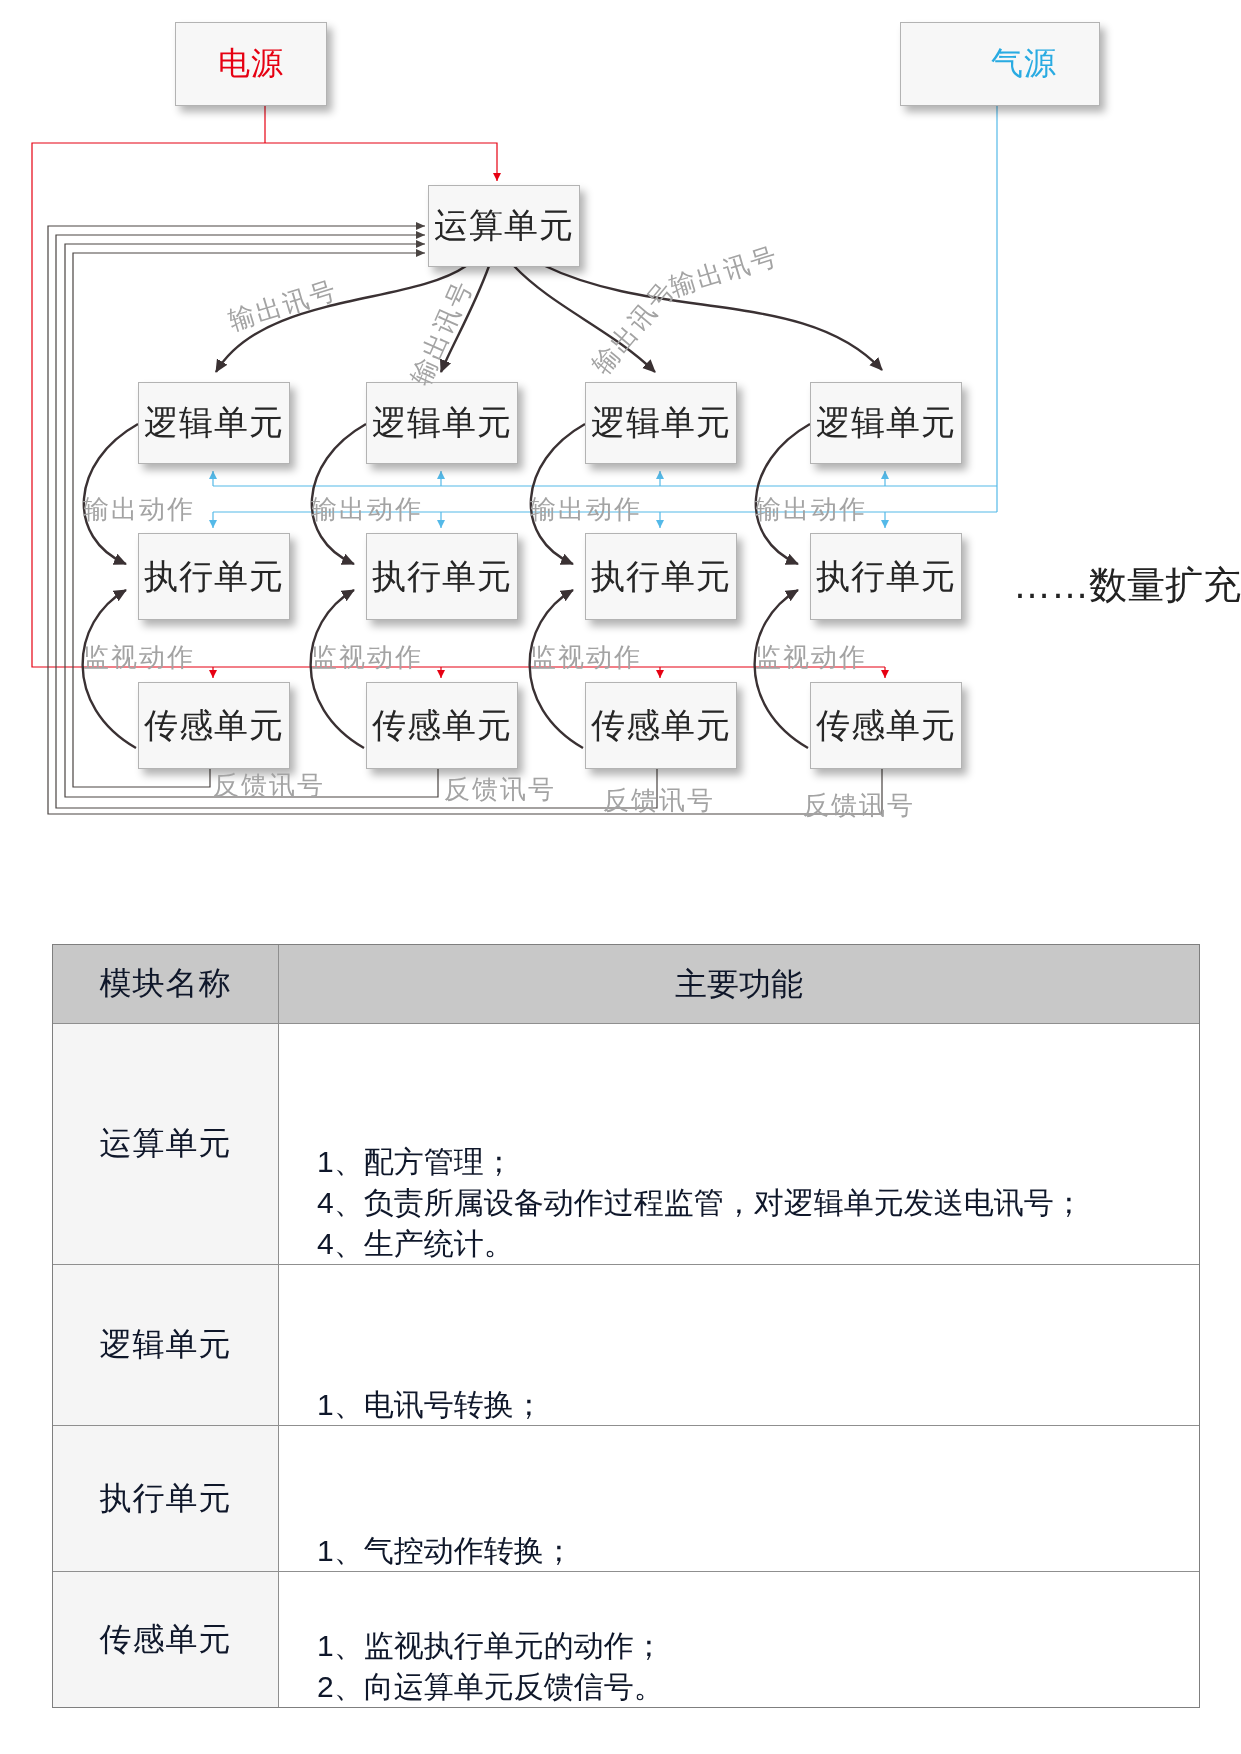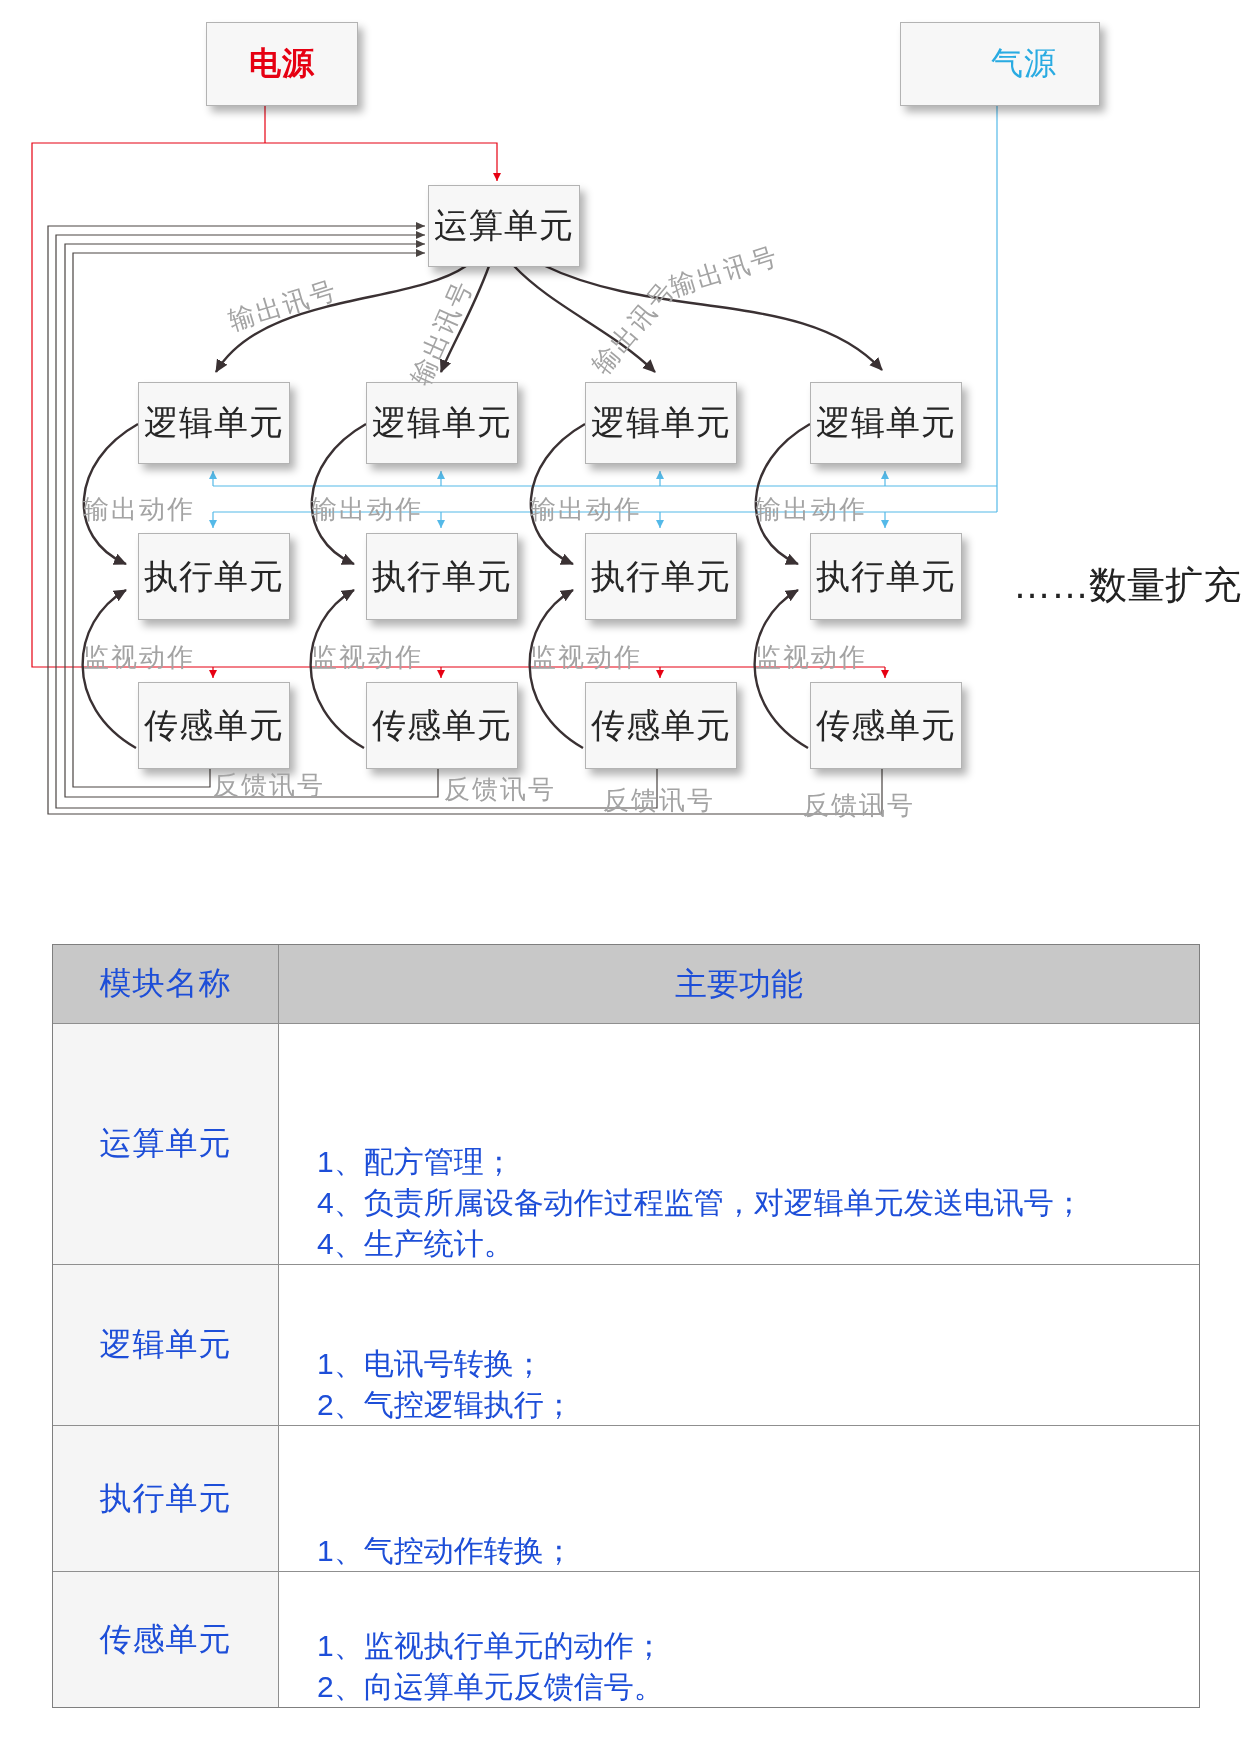--- a/index.html
+++ b/index.html
@@ -7,21 +7,21 @@
         font-family:"Liberation Sans","DejaVu Sans",sans-serif;}
   #wires{position:absolute;left:0;top:0;z-index:1;}
   .node{position:absolute;display:flex;align-items:center;justify-content:center;
         background:#f7f7f7;border:1px solid #b3b3b3;box-shadow:5px 6px 8px rgba(0,0,0,0.30);
         font-size:34px;color:#262626;z-index:2;letter-spacing:1px;}
   .node.src{font-size:32px;}
   .lbl{position:absolute;color:#a3a3a3;font-size:26px;white-space:nowrap;z-index:3;letter-spacing:2px;}
   .note{position:absolute;color:#222222;font-size:38px;white-space:nowrap;z-index:3;}
   
   #spec{position:absolute;left:52px;top:944px;width:1146px;border:1px solid #7f7f7f;z-index:2;
-        color:#1d4ed8;}
+        color:#0f172a;}
   .trow{display:flex;border-top:1px solid #8f8f8f;}
   .trow:first-child{border-top:none;}
   .c1{width:225px;flex:0 0 225px;border-right:1px solid #8f8f8f;display:flex;
       align-items:center;justify-content:center;font-size:32px;background:#f5f5f5;letter-spacing:1px;}
   .c2{flex:1;display:flex;flex-direction:column;justify-content:flex-end;
       padding-left:38px;font-size:30px;line-height:41px;background:#ffffff;}
   .thead .c1,.thead .c2{background:#c8c8c8;align-items:center;justify-content:center;
       flex-direction:row;padding-left:0;font-size:32px;}
   .thead{height:78px;}
   .r1{height:240px;}.r2{height:160px;}.r3{height:145px;}.r4{height:135px;}
@@ -90,21 +90,21 @@
       <path d="M136,748 C63,706 70,622 126,590" marker-end="url(#mDark)"></path>
       <path d="M366,424 C298,462 294,538 354,564" marker-end="url(#mDark)"></path>
       <path d="M364,748 C291,706 298,622 354,590" marker-end="url(#mDark)"></path>
       <path d="M585,424 C517,462 513,538 573,564" marker-end="url(#mDark)"></path>
       <path d="M583,748 C510,706 517,622 573,590" marker-end="url(#mDark)"></path>
       <path d="M810,424 C742,462 738,538 798,564" marker-end="url(#mDark)"></path>
       <path d="M808,748 C735,706 742,622 798,590" marker-end="url(#mDark)"></path>
     </g>
   </svg>
 
-  <div class="node src" style="left:206px;top:22px;width:150px;height:82px;color:#e60012;font-weight:bold;">电源</div>
+  <div class="node src" style="left:175px;top:22px;width:150px;height:82px;color:#e60012;">电源</div>
   <div class="node src" style="left:900px;top:22px;width:150px;height:82px;color:#29abe2;padding-left:48px;">气源</div>
 
   <div class="node" style="left:428px;top:185px;width:150px;height:80px;">运算单元</div>
 
   <div class="node" style="left:138px;top:382px;width:150px;height:80px;">逻辑单元</div>
   <div class="node" style="left:366px;top:382px;width:150px;height:80px;">逻辑单元</div>
   <div class="node" style="left:585px;top:382px;width:150px;height:80px;">逻辑单元</div>
   <div class="node" style="left:810px;top:382px;width:150px;height:80px;">逻辑单元</div>
 
   <div class="node" style="left:138px;top:533px;width:150px;height:85px;">执行单元</div>
@@ -149,21 +149,20 @@
       <div class="c2">
         <div>1、配方管理；</div>
         <div>4、负责所属设备动作过程监管，对逻辑单元发送电讯号；</div>
         <div>4、生产统计。</div>
       </div>
     </div>
     <div class="trow r2">
       <div class="c1">逻辑单元</div>
       <div class="c2">
         <div>1、电讯号转换；</div>
-        <div>2、气控逻辑执行；</div>
       </div>
     </div>
     <div class="trow r3">
       <div class="c1">执行单元</div>
       <div class="c2">
         <div>1、气控动作转换；</div>
       </div>
     </div>
     <div class="trow r4">
       <div class="c1">传感单元</div>

